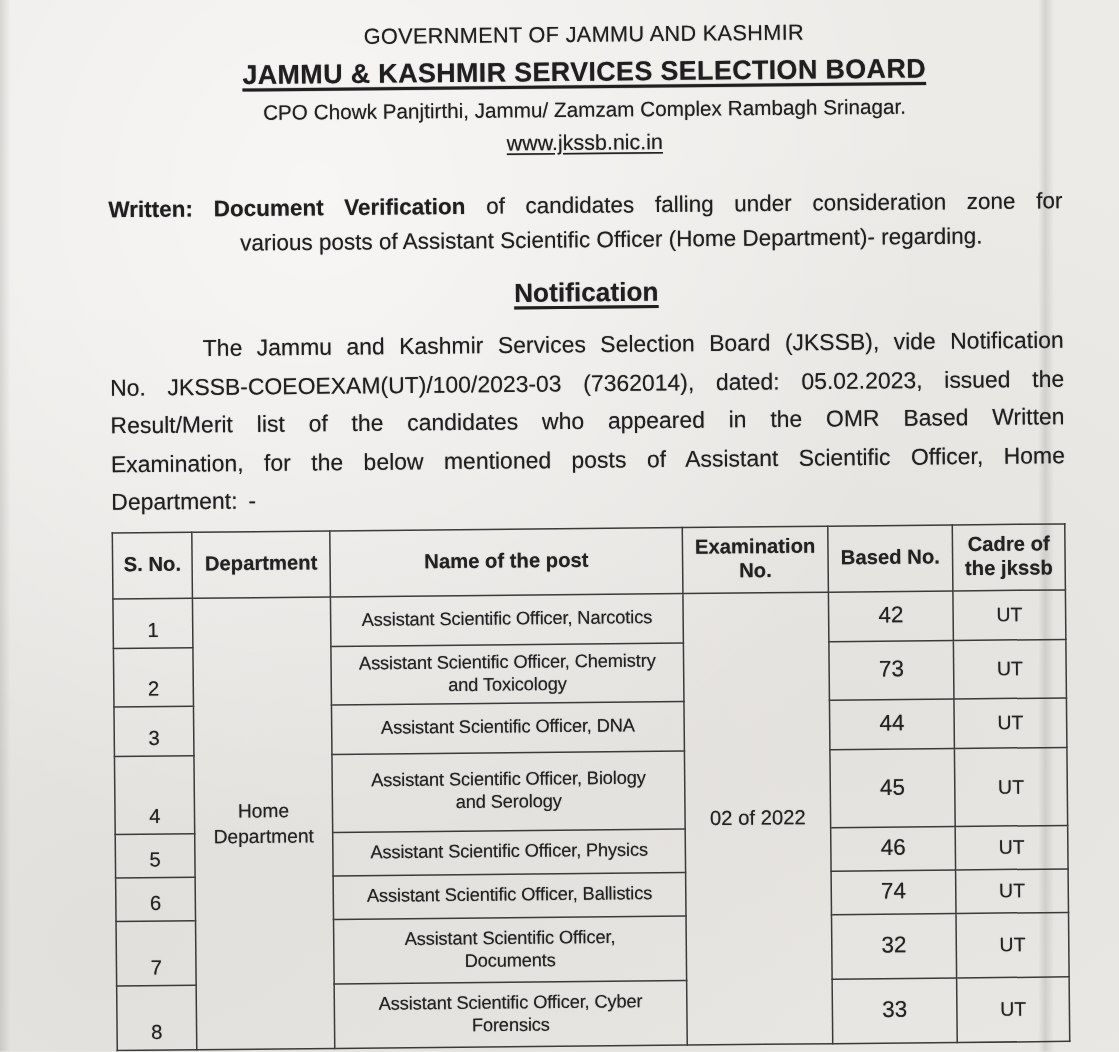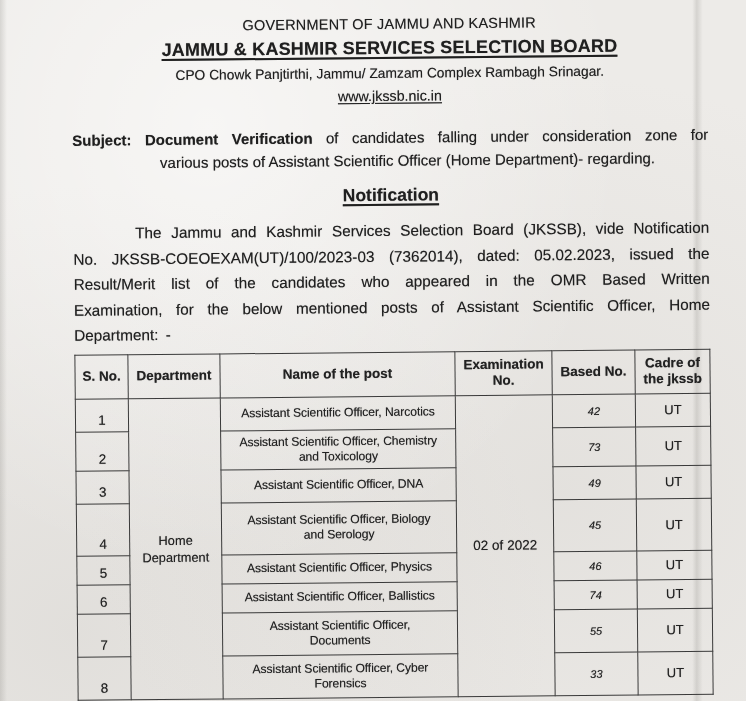--- a/index.html
+++ b/index.html
@@ -83,21 +83,21 @@
   .posts-table col.c-notif { width: 97px; }
   .posts-table col.c-item  { width: 83px; }
   .posts-table col.c-cadre { width: 75px; }
   .posts-table thead tr { height: 44px; }
   .posts-table th { font-size: 13.5px; font-weight: bold; line-height: 16px; }
   .posts-table td { font-size: 13px; }
   .posts-table td.post  { font-size: 12.2px; line-height: 15px; white-space: pre-line; letter-spacing: -0.1px; }
   .posts-table td.sno   { vertical-align: bottom; padding-bottom: 4px; font-size: 13.5px; }
   .posts-table td.dept  { font-size: 12.8px; line-height: 17px; white-space: pre-line; }
   .posts-table td.notif { font-size: 13.5px; }
-  .posts-table td.item  { font-size: 11px; font-style: italic; }
+  .posts-table td.item  { font-size: 15px; }
   .posts-table td.cadre { font-size: 13px; margin-top: 24px; }
   .posts-table tbody tr:nth-child(1) { height: 33px; }
   .posts-table tbody tr:nth-child(2) { height: 39px; }
   .posts-table tbody tr:nth-child(3) { height: 33px; }
   .posts-table tbody tr:nth-child(4) { height: 52px; }
   .posts-table tbody tr:nth-child(5) { height: 29px; }
   .posts-table tbody tr:nth-child(6) { height: 29px; }
   .posts-table tbody tr:nth-child(7) { height: 43px; }
   .posts-table tbody tr:nth-child(8) { height: 43px; }
 </style>
@@ -109,21 +109,21 @@
 
     <div class="letterhead">
       <div class="gov-line">GOVERNMENT OF JAMMU AND KASHMIR</div>
       <div class="board-name">JAMMU &amp; KASHMIR SERVICES SELECTION BOARD</div>
       <div class="address">CPO Chowk Panjtirthi, Jammu/ Zamzam Complex Rambagh Srinagar.</div>
       <div class="website">www.jkssb.nic.in</div>
     </div>
 
     <div class="subject">
       <div class="subject-line1">
-        <span class="b">Subject:</span>
+        <span class="b">Written:</span>
         <span class="b">Document Verification</span>
         <span>of candidates falling under consideration zone for</span>
       </div>
       <div class="subject-line2">various posts of Assistant Scientific Officer (Home Department)- regarding.</div>
     </div>
 
     <h2 class="notif-heading">Notification</h2>
 
     <p class="body-para">The Jammu and Kashmir Services Selection Board (JKSSB), vide Notification No. JKSSB-COEOEXAM(UT)/100/2023-03 (7362014), dated: 05.02.2023, issued the Result/Merit list of the candidates who appeared in the OMR Based Written Examination, for the below mentioned posts of Assistant Scientific Officer, Home Department: -</p>
 
@@ -159,21 +159,21 @@
         <tr>
           <td class="sno">2</td>
           <td class="post">Assistant Scientific Officer, Chemistry
 and Toxicology</td>
           <td class="item">73</td>
           <td class="cadre">UT</td>
         </tr>
         <tr>
           <td class="sno">3</td>
           <td class="post">Assistant Scientific Officer, DNA</td>
-          <td class="item">49</td>
+          <td class="item">44</td>
           <td class="cadre">UT</td>
         </tr>
         <tr>
           <td class="sno">4</td>
           <td class="post">Assistant Scientific Officer, Biology
 and Serology</td>
           <td class="item">45</td>
           <td class="cadre">UT</td>
         </tr>
         <tr>
@@ -185,21 +185,21 @@
         <tr>
           <td class="sno">6</td>
           <td class="post">Assistant Scientific Officer, Ballistics</td>
           <td class="item">74</td>
           <td class="cadre">UT</td>
         </tr>
         <tr>
           <td class="sno">7</td>
           <td class="post">Assistant Scientific Officer,
 Documents</td>
-          <td class="item">55</td>
+          <td class="item">32</td>
           <td class="cadre">UT</td>
         </tr>
         <tr>
           <td class="sno">8</td>
           <td class="post">Assistant Scientific Officer, Cyber
 Forensics</td>
           <td class="item">33</td>
           <td class="cadre">UT</td>
         </tr>
       </tbody>

